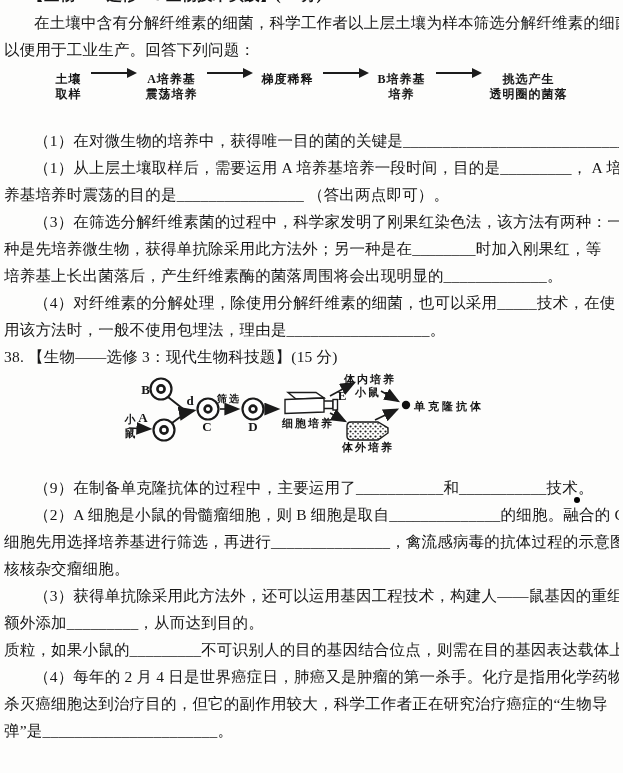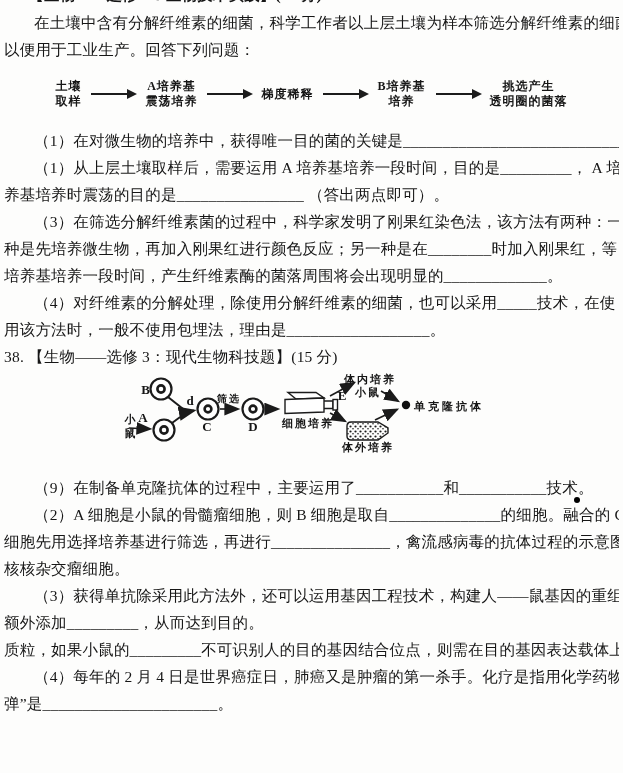--- a/index.html
+++ b/index.html
@@ -12,21 +12,21 @@
     margin:0;font-size:15.5px;line-height:27px;letter-spacing:0.2px;
     white-space:nowrap;overflow:hidden;
   }
   .ind{text-indent:30px;}
   .bold{font-weight:400;}
   
   .clip{height:9px;overflow:hidden;font-weight:700;}
   .clip span{display:block;margin-top:-19px;line-height:27px;font-size:15.5px;}
   
   .flow{
-    display:flex;align-items:center;justify-content:center;
+    display:flex;align-items:flex-start;justify-content:center;
     margin:9px 0 11px;height:44px;
   }
   .fstep{
     font-size:12px;font-weight:700;line-height:15px;text-align:center;
     white-space:nowrap;letter-spacing:1px;
   }
   .farrow{position:relative;width:44px;height:2px;background:#1c1c1c;margin:0 10px;flex:none;}
   .farrow::after{
     content:"";position:absolute;right:-2px;top:-4px;
     border-left:10px solid #1c1c1c;border-top:5px solid transparent;border-bottom:5px solid transparent;
@@ -73,22 +73,22 @@
     <div class="fstep">
       <div>挑选产生</div>
       <div>透明圈的菌落</div>
     </div>
   </div>
 
   <p class="line ind">（1）在对微生物的培养中，获得唯一目的菌的关键是____________________________。</p>
   <p class="line ind">（1）从上层土壤取样后，需要运用 A 培养基培养一段时间，目的是_________， A 培</p>
   <p class="line">养基培养时震荡的目的是________________ （答出两点即可）。</p>
   <p class="line ind">（3）在筛选分解纤维素菌的过程中，科学家发明了刚果红染色法，该方法有两种：一</p>
-  <p class="line">种是先培养微生物，再加入刚果红进行颜色反应；另一种是在________时加入刚果红，等</p>
-  <p class="line">培养基培养一段时间，产生纤维素酶的菌落周围将会出现明显的_____________。</p>
+  <p class="line">种是先培养微生物，获得单抗除采用此方法外；另一种是在________时加入刚果红，等</p>
+  <p class="line">培养基上长出菌落后，产生纤维素酶的菌落周围将会出现明显的_____________。</p>
   <p class="line ind">（4）对纤维素的分解处理，除使用分解纤维素的细菌，也可以采用_____技术，在使</p>
   <p class="line">用该方法时，一般不使用包埋法，理由是__________________。</p>
 
   <p class="line bold">38. 【生物——选修 3：现代生物科技题】(15 分)</p>
 
   <svg class="diag" viewBox="0 0 615 104">
     <defs>
       <marker id="arr" markerWidth="11" markerHeight="9" refX="8.5" refY="4" orient="auto">
         <path d="M0,0 L10,4 L0,8 Z" fill="#1b1b1b"></path>
       </marker>
@@ -151,16 +151,17 @@
   </svg>
 
   <p class="line ind">（9）在制备单克隆抗体的过程中，主要运用了___________和___________技术。</p>
   <p class="line ind">（2）A 细胞是小鼠的骨髓瘤细胞，则 B 细胞是取自______________的细胞。融合的 C</p>
   <p class="line">细胞先用选择培养基进行筛选，再进行_______________，禽流感病毒的抗体过程的示意图</p>
   <p class="line">核核杂交瘤细胞。</p>
   <p class="line ind">（3）获得单抗除采用此方法外，还可以运用基因工程技术，构建人——鼠基因的重组</p>
   <p class="line">额外添加_________，从而达到目的。</p>
   <p class="line">质粒，如果小鼠的_________不可识别人的目的基因结合位点，则需在目的基因表达载体上</p>
   <p class="line ind">（4）每年的 2 月 4 日是世界癌症日，肺癌又是肿瘤的第一杀手。化疗是指用化学药物</p>
+  <p class="line">杀灭癌细胞达到治疗目的，但它的副作用较大，科学工作者正在研究治疗癌症的“生物导</p>
   <p class="line">弹”是______________________。</p>
 
   <div class="stray-dot"></div>
 </div>
 
 </body></html>

